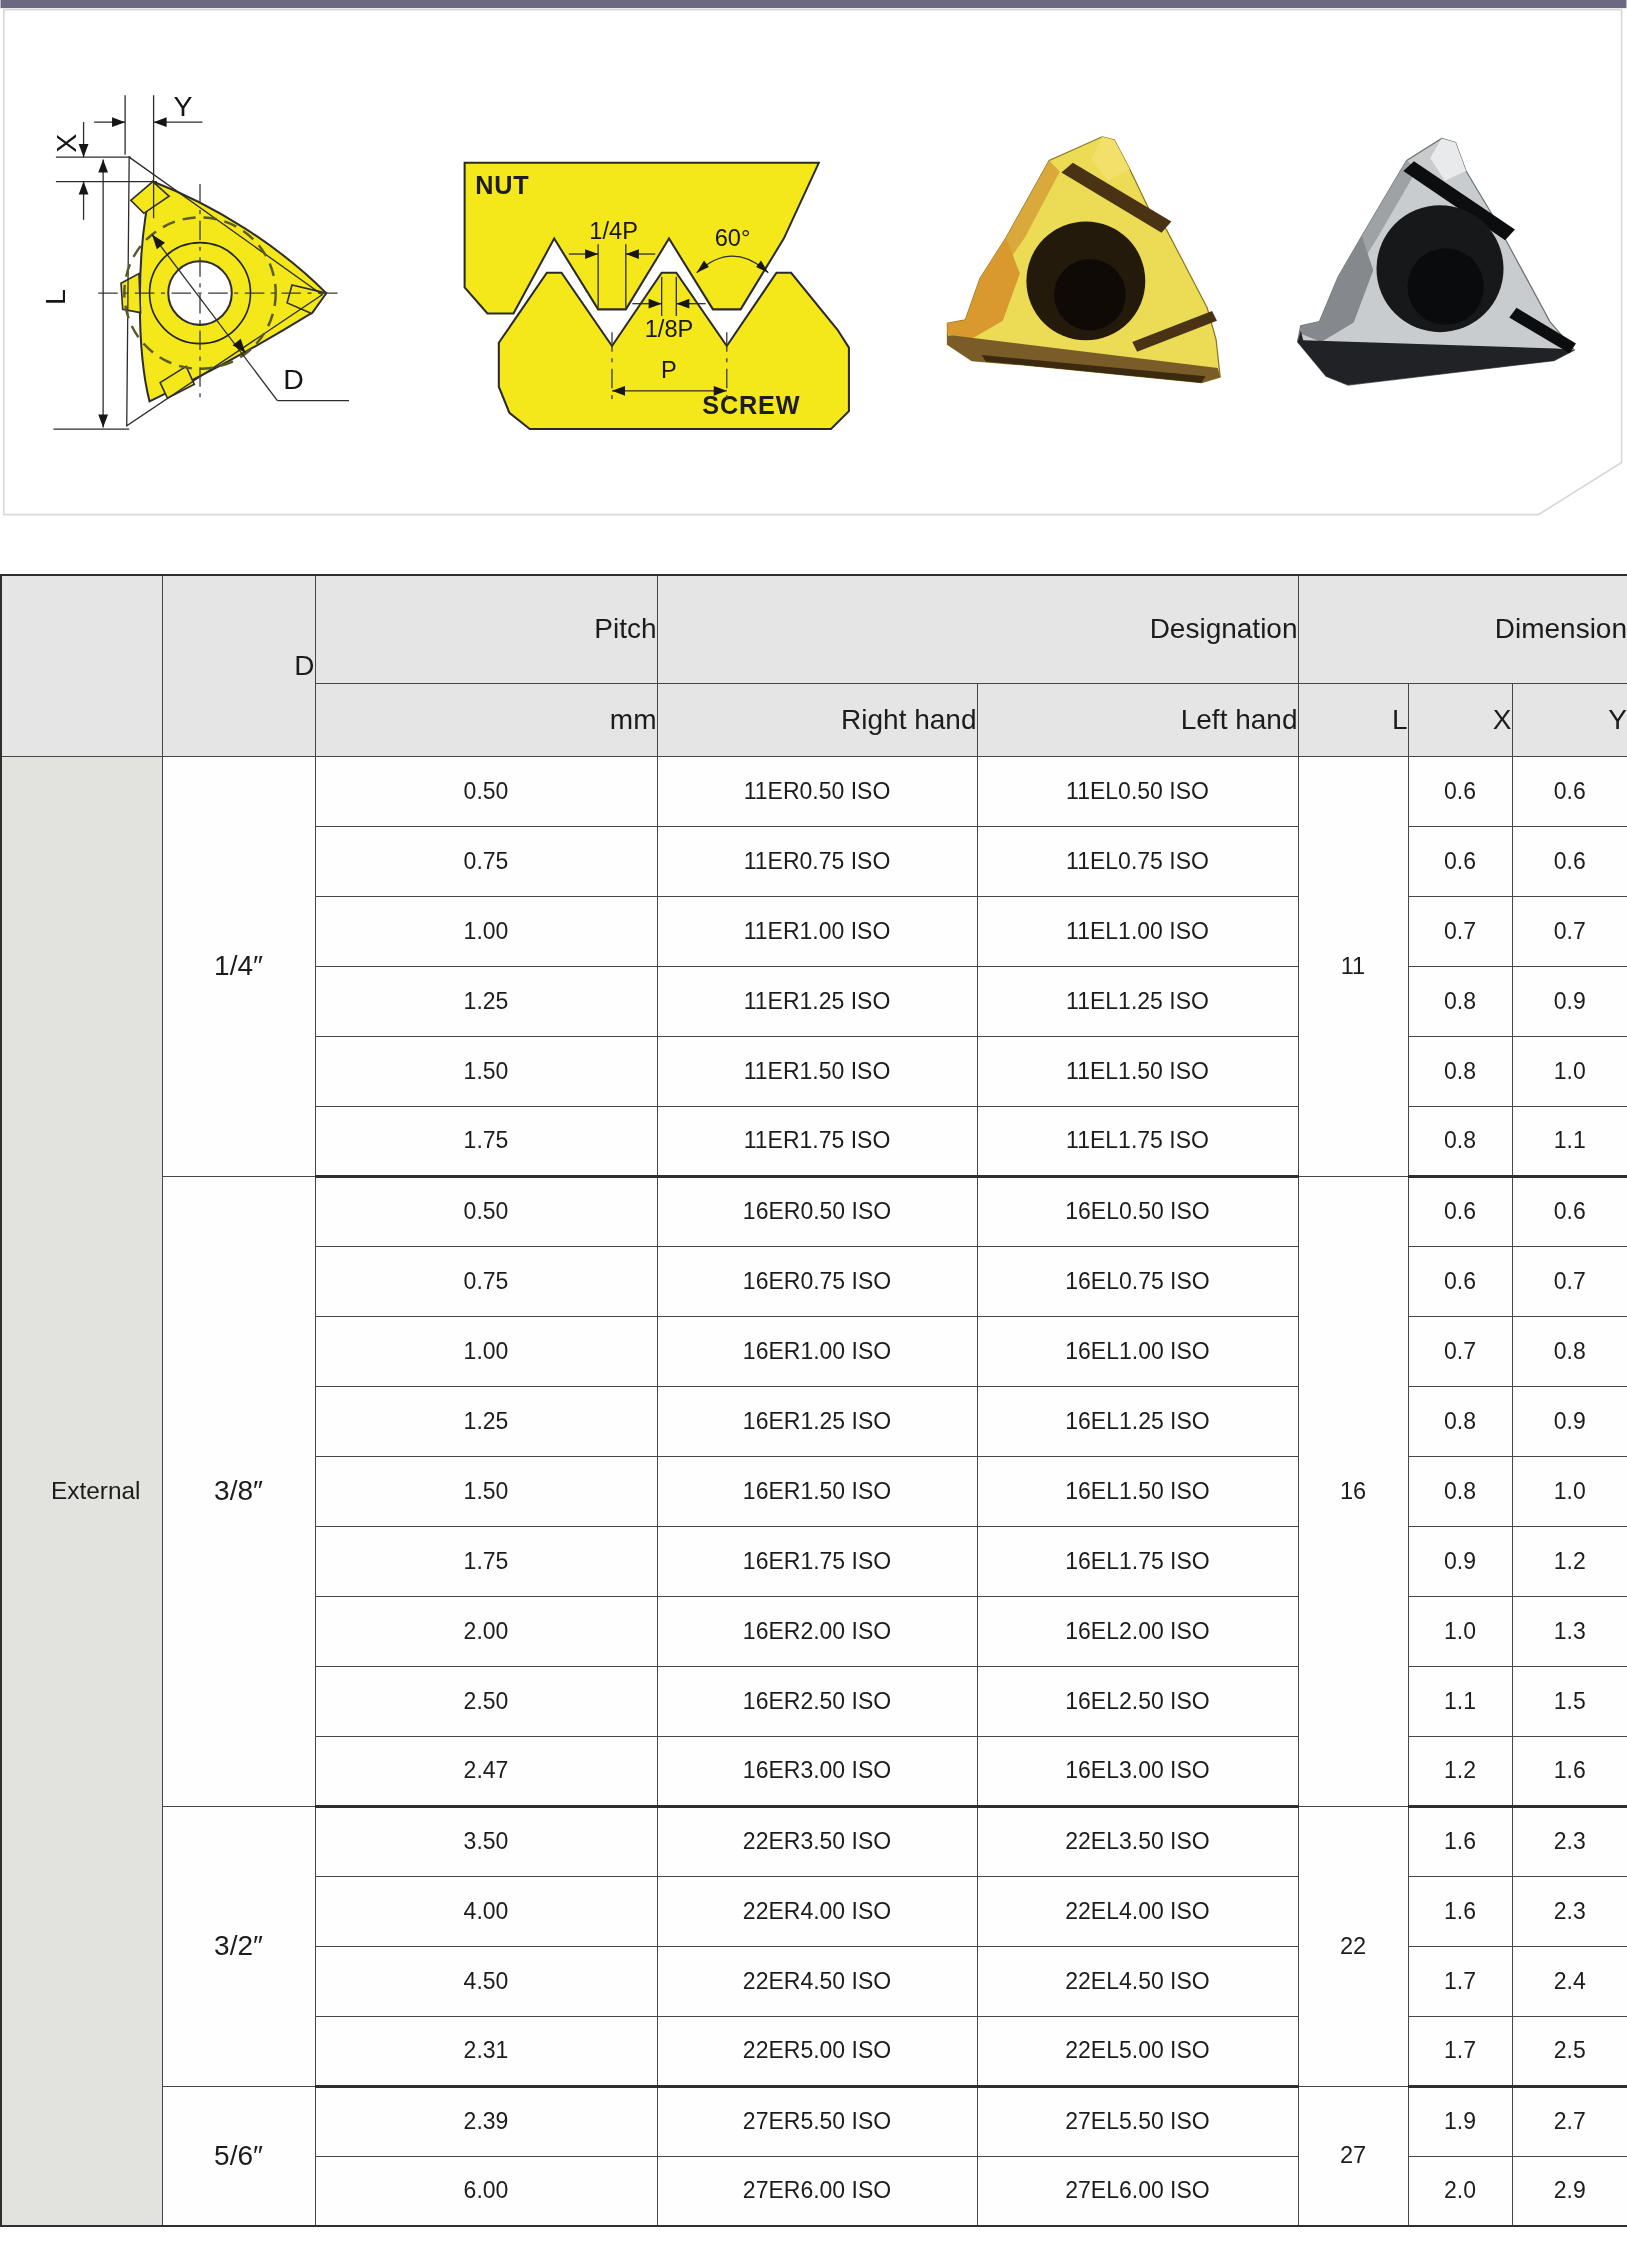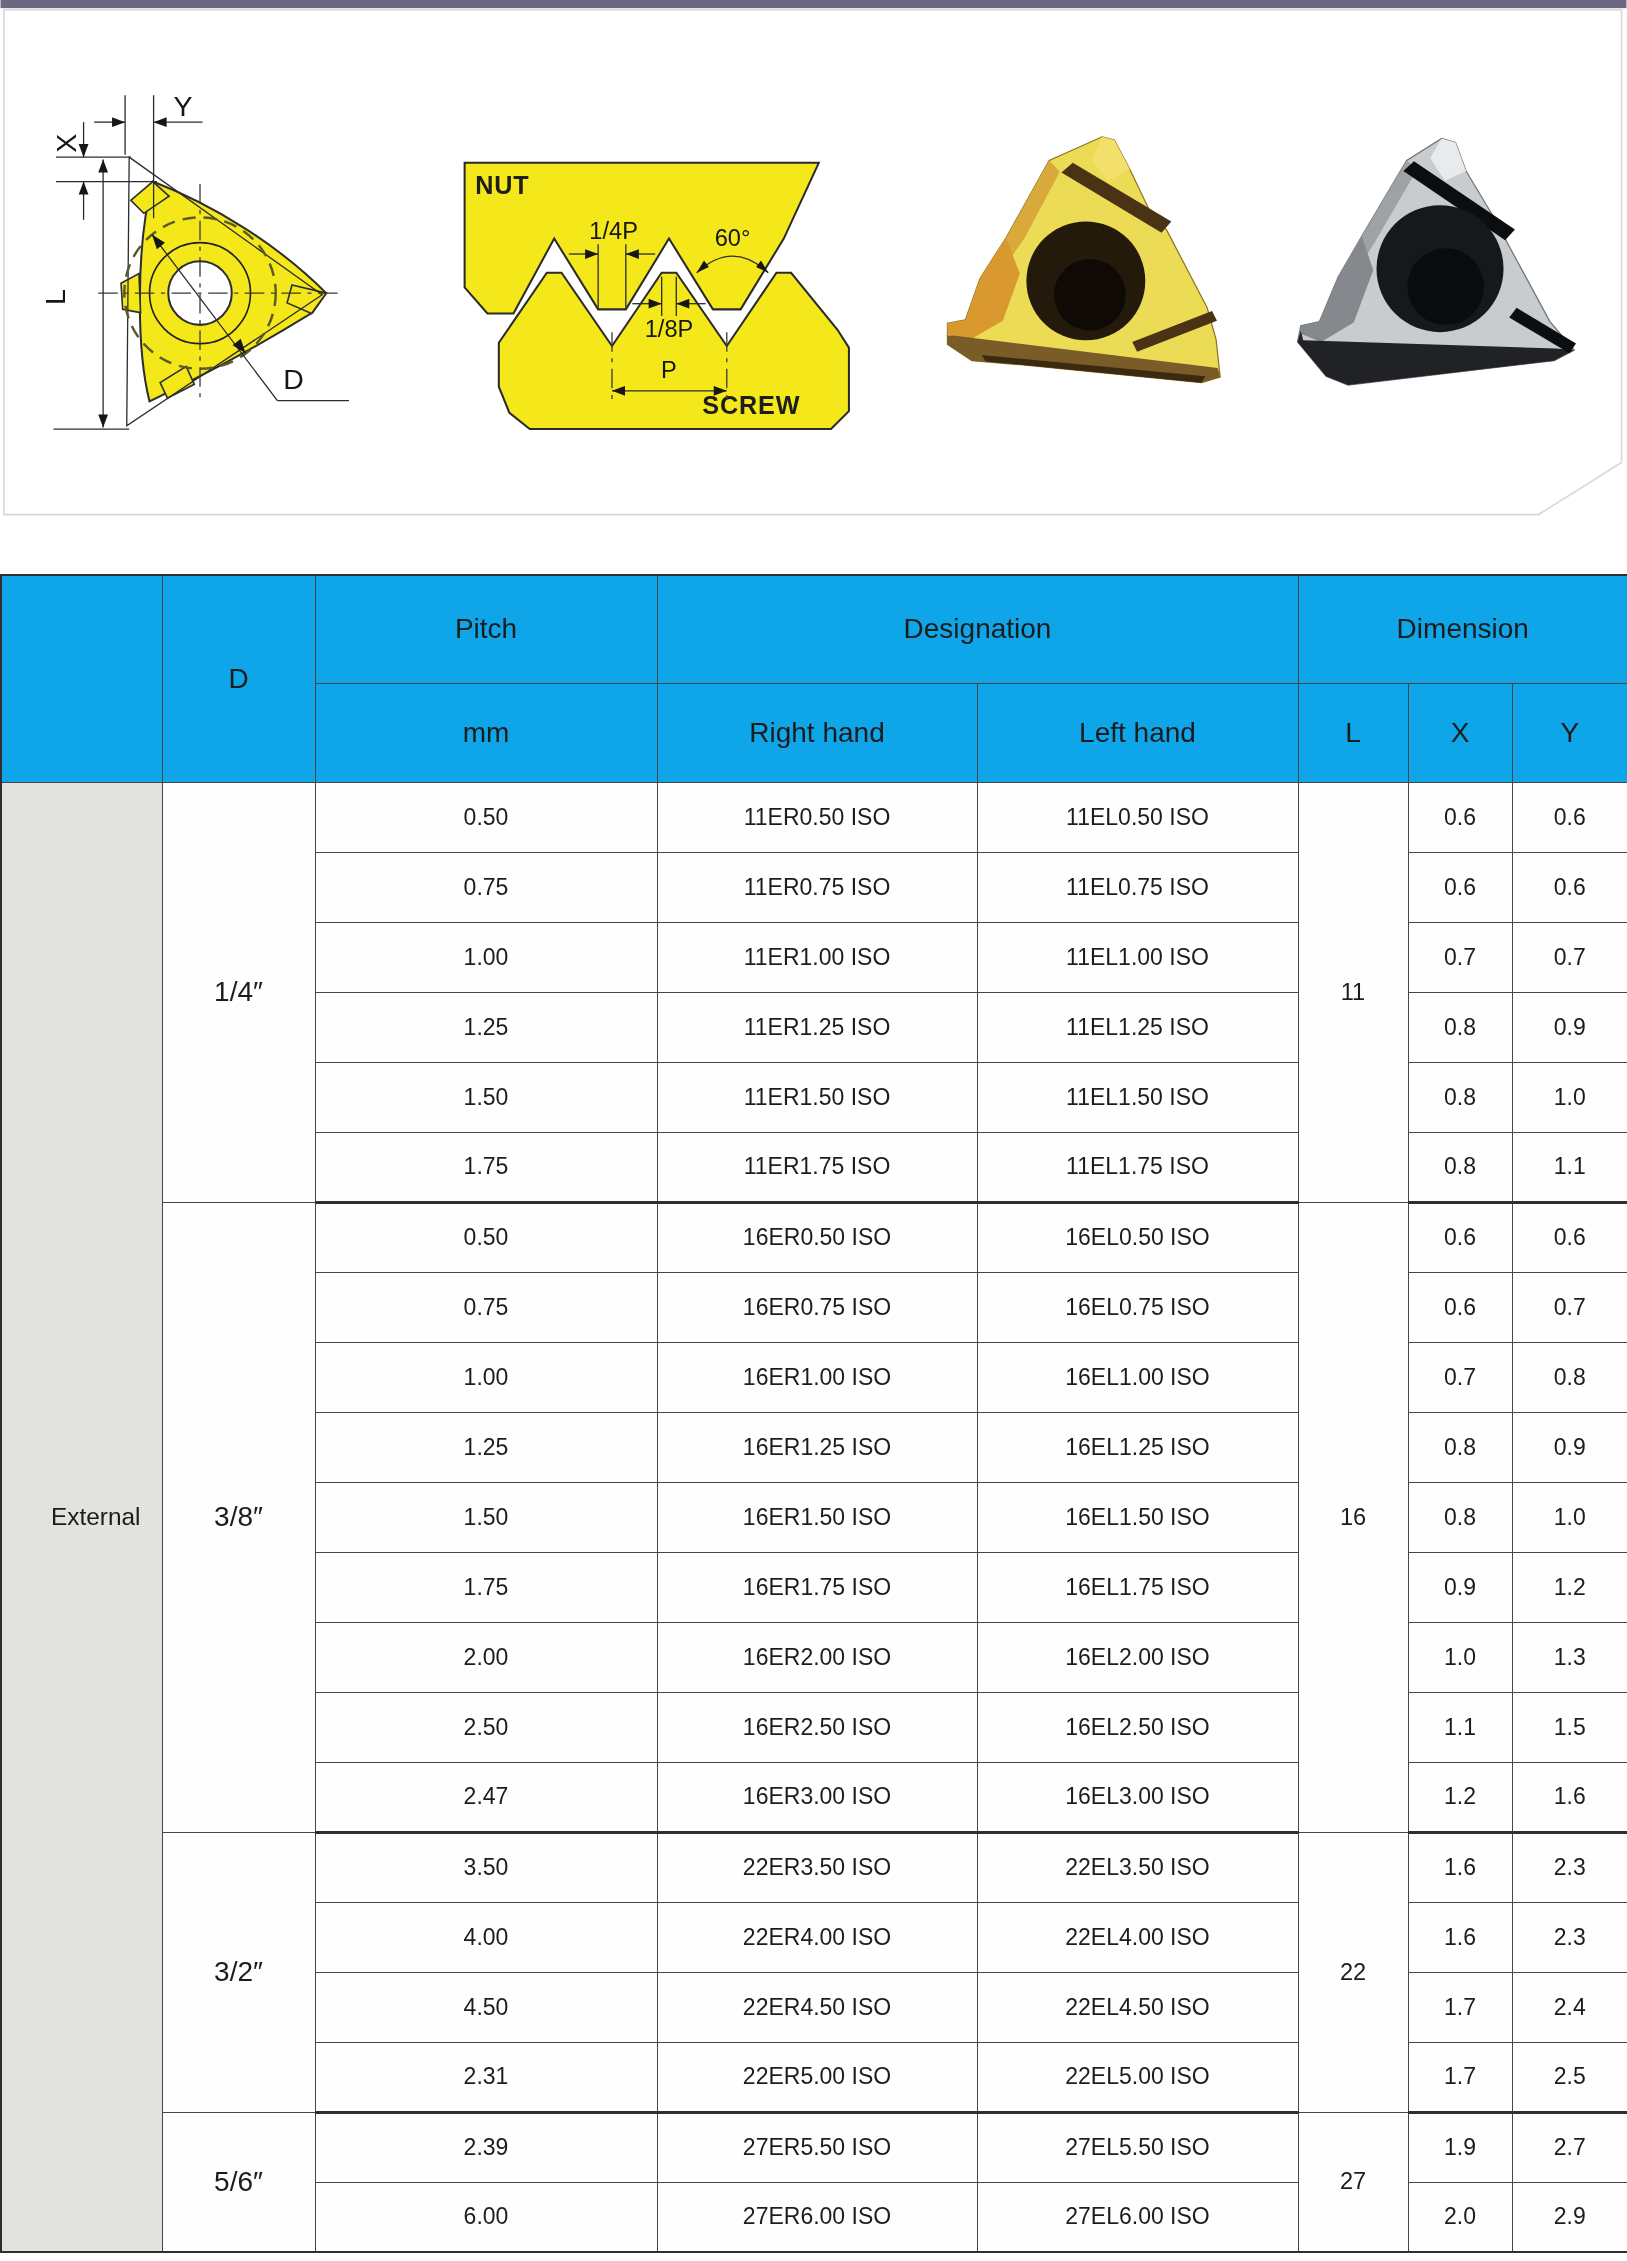--- a/index.html
+++ b/index.html
@@ -15,23 +15,23 @@
   .thin{stroke:#222222;stroke-width:2;fill:none;}
   .hair{stroke:#2c2c2c;stroke-width:1.6;fill:none;}
   .centerline{stroke:#3a3a3a;stroke-width:1.6;fill:none;stroke-dasharray:24 8 5 8;}
   .arrow{fill:#161616;stroke:none;}
 
   
   table.spec{border-collapse:collapse;table-layout:fixed;width:1627px;margin:0;
              border:2.4px solid #2f2f2f;}
   table.spec th,table.spec td{border:1.6px solid #464646;text-align:center;vertical-align:middle;
              color:#1c1c1c;padding:0;overflow:hidden;}
-  table.spec thead th{background:#0ea5e9;font-weight:normal;font-size:28px;}
+  table.spec thead th{background:#e5e5e5;font-weight:normal;font-size:28px;text-align:right;}
   table.spec thead tr.h1{height:108px;}
-  table.spec thead tr.h2{height:99px;}
+  table.spec thead tr.h2{height:73px;}
   table.spec tbody tr{height:70px;}
   table.spec tbody td{font-size:23px;background:#fefefe;}
   table.spec td.external{background:#e2e2df;font-size:24.4px;padding-left:28px;}
   table.spec td.d-cell{font-size:28px;}
   table.spec td.l-cell{font-size:23.6px;margin-left:18px;}
   table.spec tbody tr.group-end td{border-bottom:3.3px solid #2f2f2f;}
 </style>
 </head>
 <body>
 

